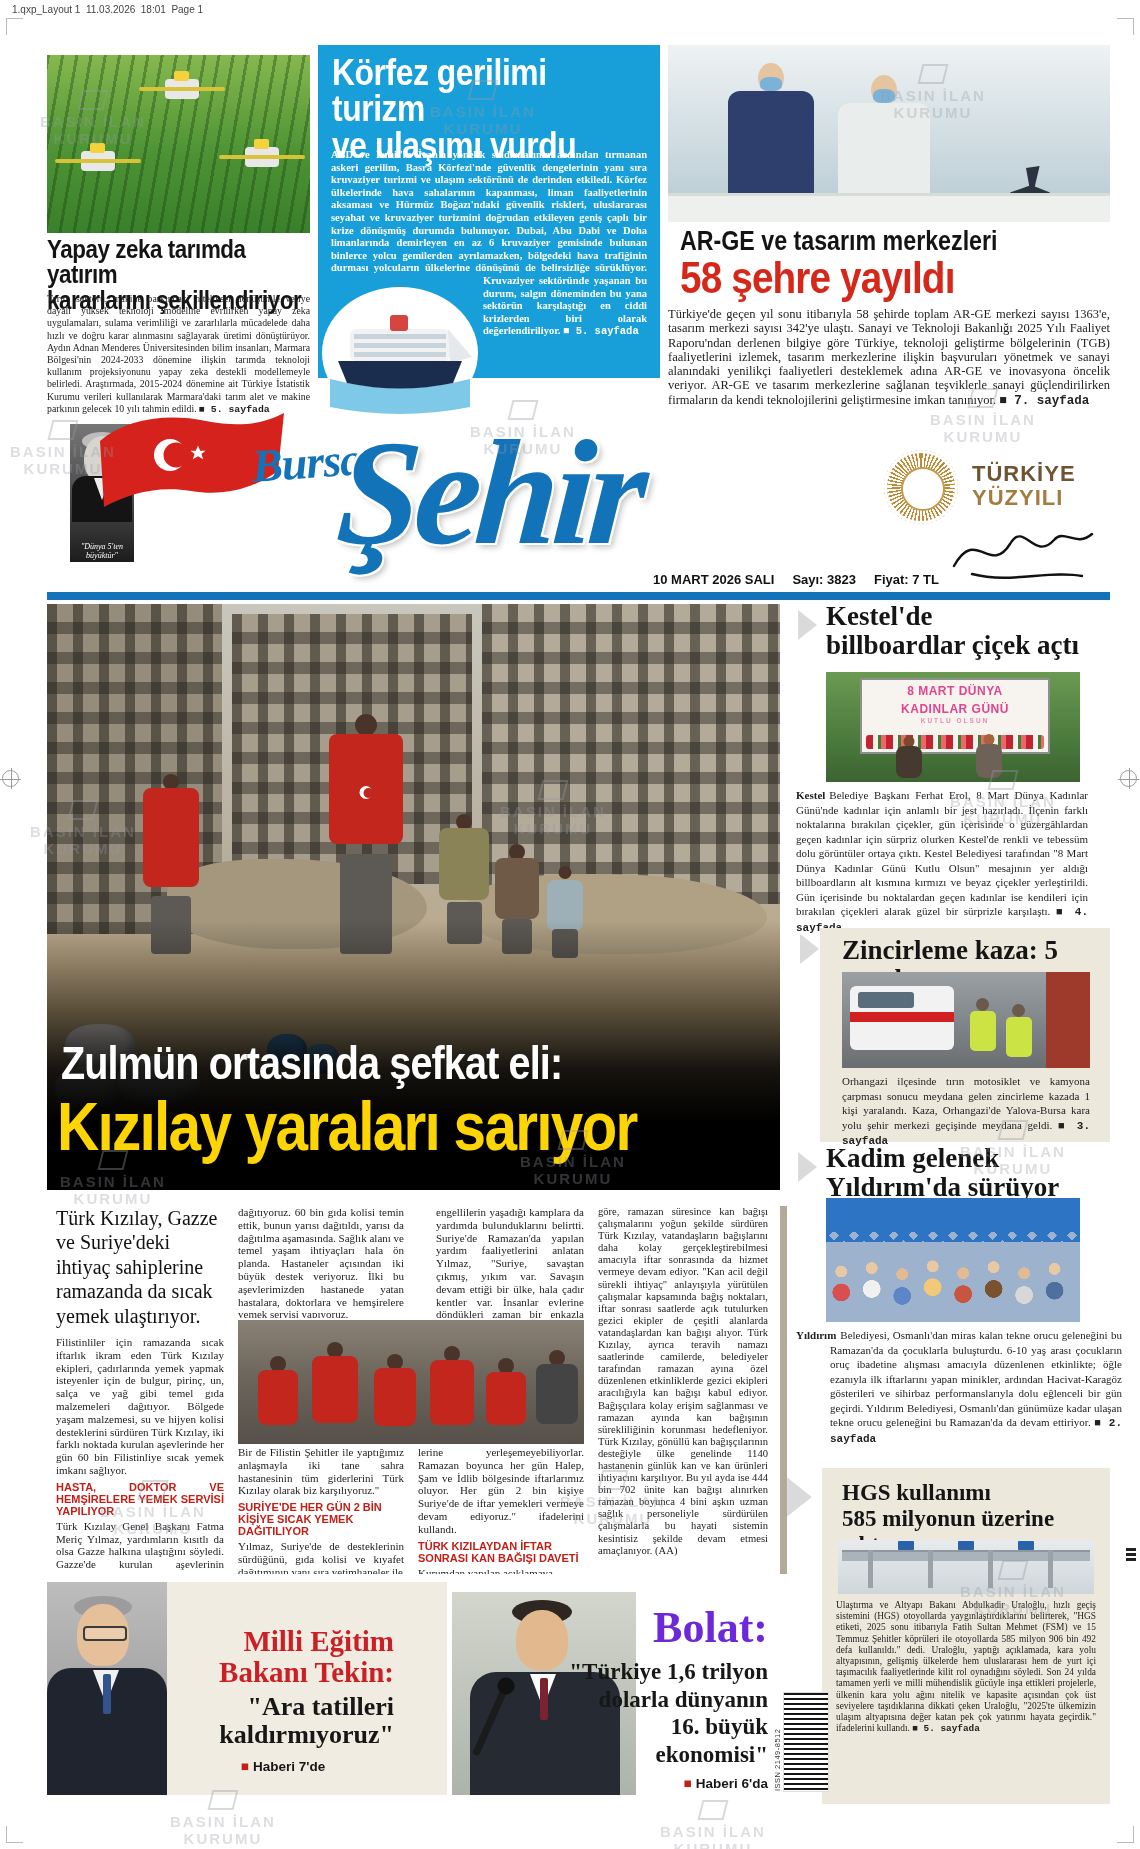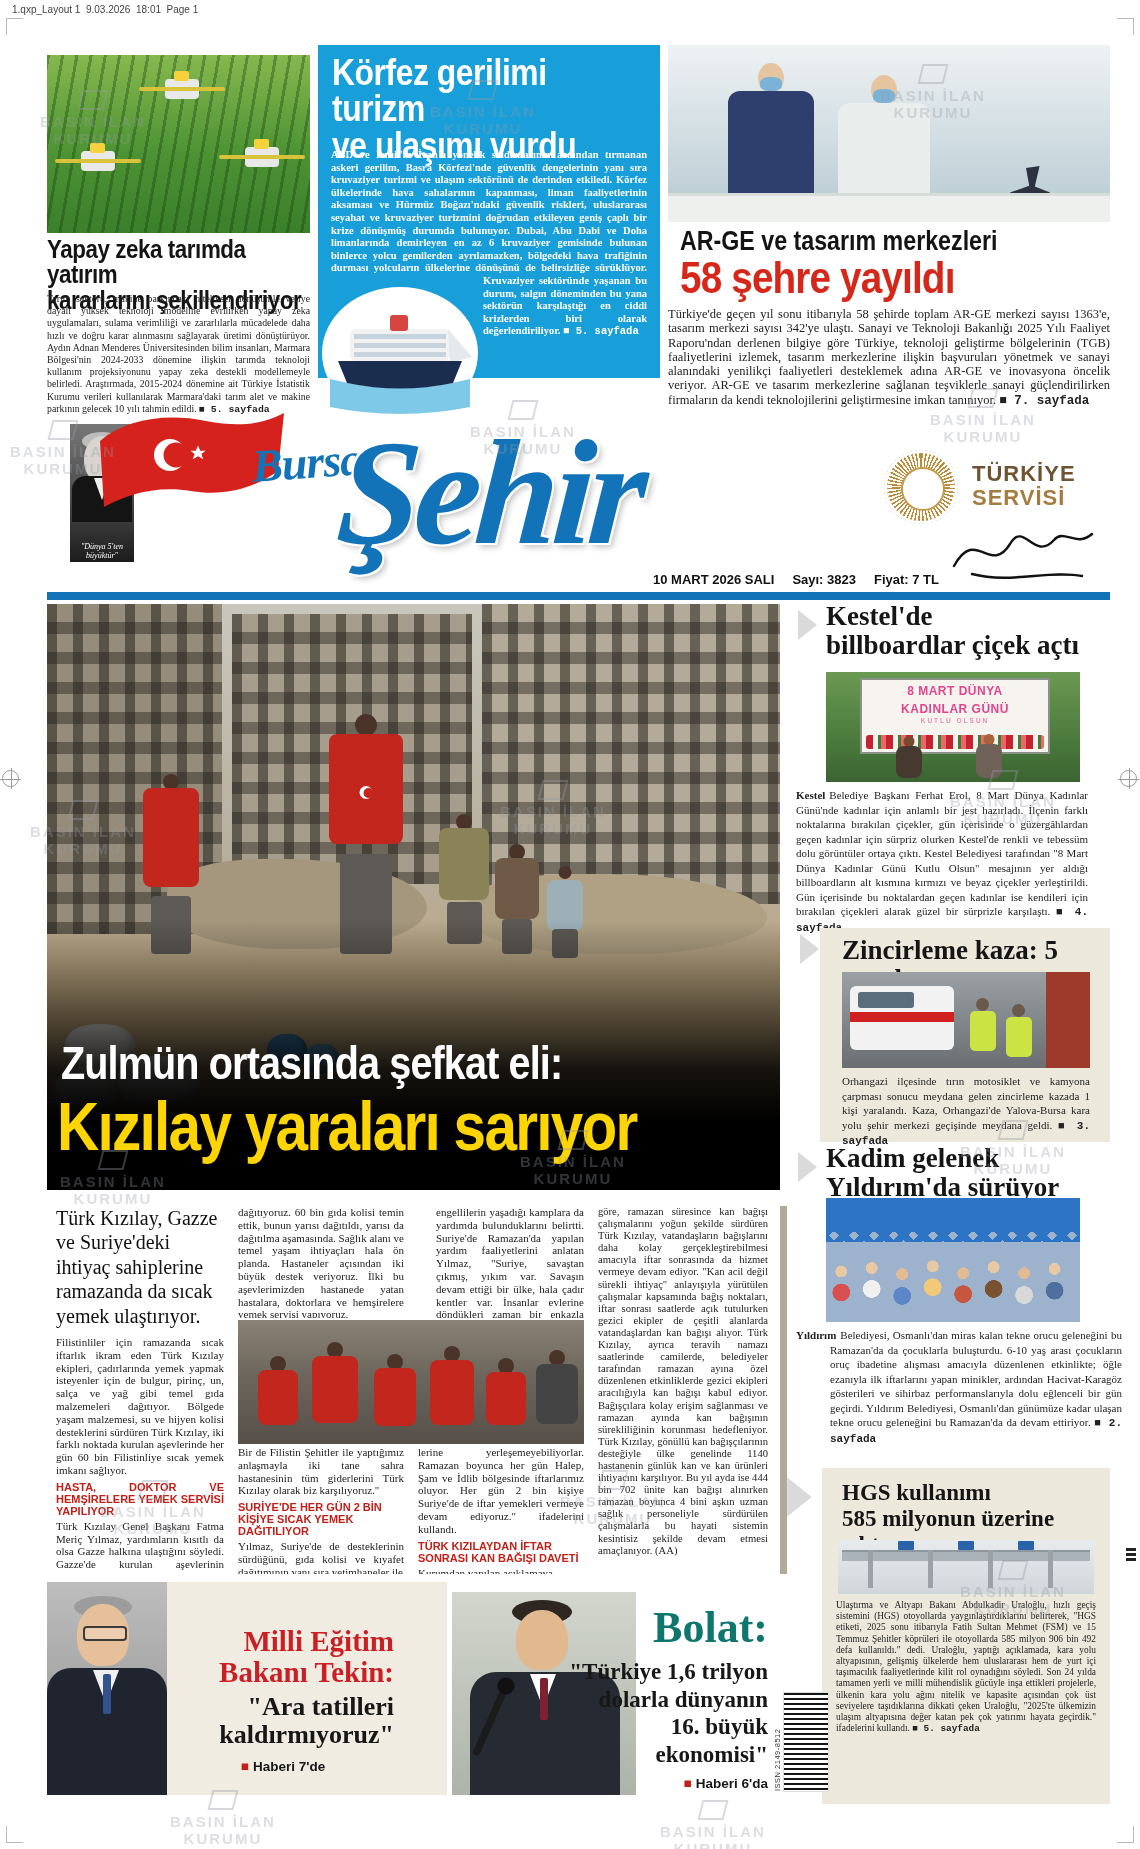--- a/index.html
+++ b/index.html
@@ -138,21 +138,21 @@
   .b-hair{position:absolute;left:60px;top:8px;width:60px;height:24px;border-radius:50%;background:#2e2620;}
   .b-suit{position:absolute;left:18px;top:80px;width:150px;height:130px;border-radius:26px 26px 0 0;background:#262b33;}
   .b-shirt{position:absolute;left:78px;top:82px;width:26px;height:34px;background:#fff;clip-path:polygon(0 0,100% 0,50% 100%);}
   .b-tie{position:absolute;left:88px;top:86px;width:8px;height:42px;background:#7c2230;border-radius:2px;}
   .b-mic{position:absolute;left:34px;top:96px;width:7px;height:70px;background:#1b1b1b;transform:rotate(24deg);border-radius:3px;}
   .b-mic::before{content:"";position:absolute;left:-5px;top:-14px;width:17px;height:17px;border-radius:50%;background:#111;}
   .tek-k{font-weight:bold;font-size:29px;line-height:1.06;color:#ca1f24;}
   .tek-q{font-weight:bold;font-size:26px;line-height:1.06;color:#171717;}
   .refline{font-family:"Liberation Sans",sans-serif;font-weight:bold;font-size:13.5px;color:#171717;}
   .refsq{color:#c21f17;margin-right:4px;}
-  .bol-n{font-weight:bold;font-size:44px;line-height:1;color:#0f766e;}
+  .bol-n{font-weight:bold;font-size:44px;line-height:1;color:#6d28d9;}
   .bol-q{font-weight:bold;font-size:23px;line-height:1.2;color:#171717;}
   .barcode{background:repeating-linear-gradient(180deg,#151515 0 2px,#fff 2px 5px);border:1px solid #ddd;}
   .issn{position:absolute;left:-11px;top:0;height:98px;writing-mode:vertical-rl;transform:rotate(180deg);
         font-family:"Liberation Sans",sans-serif;font-size:7.5px;color:#333;letter-spacing:.5px;}
   
   .agriphoto{background:linear-gradient(#86b84e,#4d9334 55%,#3a7f2a);
      overflow:hidden;}
   .rows{position:absolute;inset:0;background:repeating-linear-gradient(100deg,rgba(20,60,15,.35) 0 3px,transparent 3px 14px);}
   .tractor{position:absolute;width:34px;height:20px;background:#e8e8e8;border-radius:4px;}
   .tractor::before{content:"";position:absolute;left:-26px;top:8px;width:86px;height:4px;background:#d8c23a;border-radius:2px;}
@@ -161,21 +161,21 @@
   .lab-p{position:absolute;}
   .lab-p .lp-head{position:absolute;left:50%;transform:translateX(-50%);top:0;width:26px;height:30px;border-radius:50%;background:#e5c4a0;}
   .lab-p .lp-mask{position:absolute;left:50%;transform:translateX(-50%);top:14px;width:22px;height:14px;border-radius:40%;background:#7ab2d8;}
   .lab-p .lp-body{position:absolute;left:0;top:28px;width:100%;height:72%;border-radius:12px 12px 0 0;}
   .lab-bench{position:absolute;left:0;bottom:0;width:100%;height:26px;background:#eef0ee;border-top:3px solid #d8dcd8;}
   .scope{position:absolute;right:60px;bottom:22px;width:40px;height:34px;background:#2b3340;clip-path:polygon(20% 100%,80% 100%,100% 78%,62% 60%,74% 0,40% 6%,48% 58%,0 78%);}
 </style>
 </head>
 <body>
 
-<div class="abs slug" style="left:12px;top:4px;">1.qxp_Layout 1  9.03.2026  18:01  Page 1</div>
+<div class="abs slug" style="left:12px;top:4px;">1.qxp_Layout 1  11.03.2026  18:01  Page 1</div>
 <div class="abs corner tl" style="left:6px;top:18px;"></div>
 <div class="abs corner tr" style="right:6px;top:18px;"></div>
 <div class="abs corner bl" style="left:6px;bottom:6px;"></div>
 <div class="abs corner br" style="right:6px;bottom:6px;"></div>
 <div class="abs regmark" style="left:2px;top:770px;"></div>
 <div class="abs regmark" style="left:1120px;top:770px;"></div>
 <div class="abs edgebars" style="left:1126px;top:1548px;"></div>
 
 <div class="abs agriphoto" style="left:47px;top:55px;width:263px;height:178px;">
   <div class="rows"></div>
@@ -258,21 +258,21 @@
 <div class="abs bursa" style="left:252px;top:436px;">Bursa</div>
 <div class="abs sehir" style="left:338px;top:432px;">Şehir</div>
 <div class="abs dateline" style="left:653px;top:572px;">
   <span>10 MART 2026 SALI</span>
   <span>Sayı: 3823</span>
   <span>Fiyat: 7 TL</span>
 </div>
 <div class="abs emblem" style="left:884px;top:450px;"></div>
 <div class="abs" style="left:972px;top:462px;">
   <div class="emb-t1">TÜRKİYE</div>
-  <div class="emb-t2">SERVİSİ</div>
+  <div class="emb-t2">YÜZYILI</div>
 </div>
 <svg class="abs" style="left:948px;top:518px;width:150px;height:70px;" viewBox="0 0 150 70">
   <path d="M6,48 C28,8 42,58 62,26 C76,2 86,44 106,22 C116,10 128,30 144,16 M24,56 C62,66 100,52 134,58" stroke="#111" stroke-width="2.4" fill="none" stroke-linecap="round"></path>
 </svg>
 <div class="abs rule" style="left:47px;top:592px;width:1063px;height:8px;"></div>
 
 <div class="abs mainphoto" style="left:47px;top:604px;width:733px;height:586px;">
   <div class="bld" style="left:0;top:0;width:175px;height:330px;"></div>
   <div class="bld" style="left:185px;top:10px;width:240px;height:270px;background-color:#a79d8c;"></div>
   <div class="bld" style="left:435px;top:0;width:298px;height:300px;background-color:#b3aa99;"></div>

